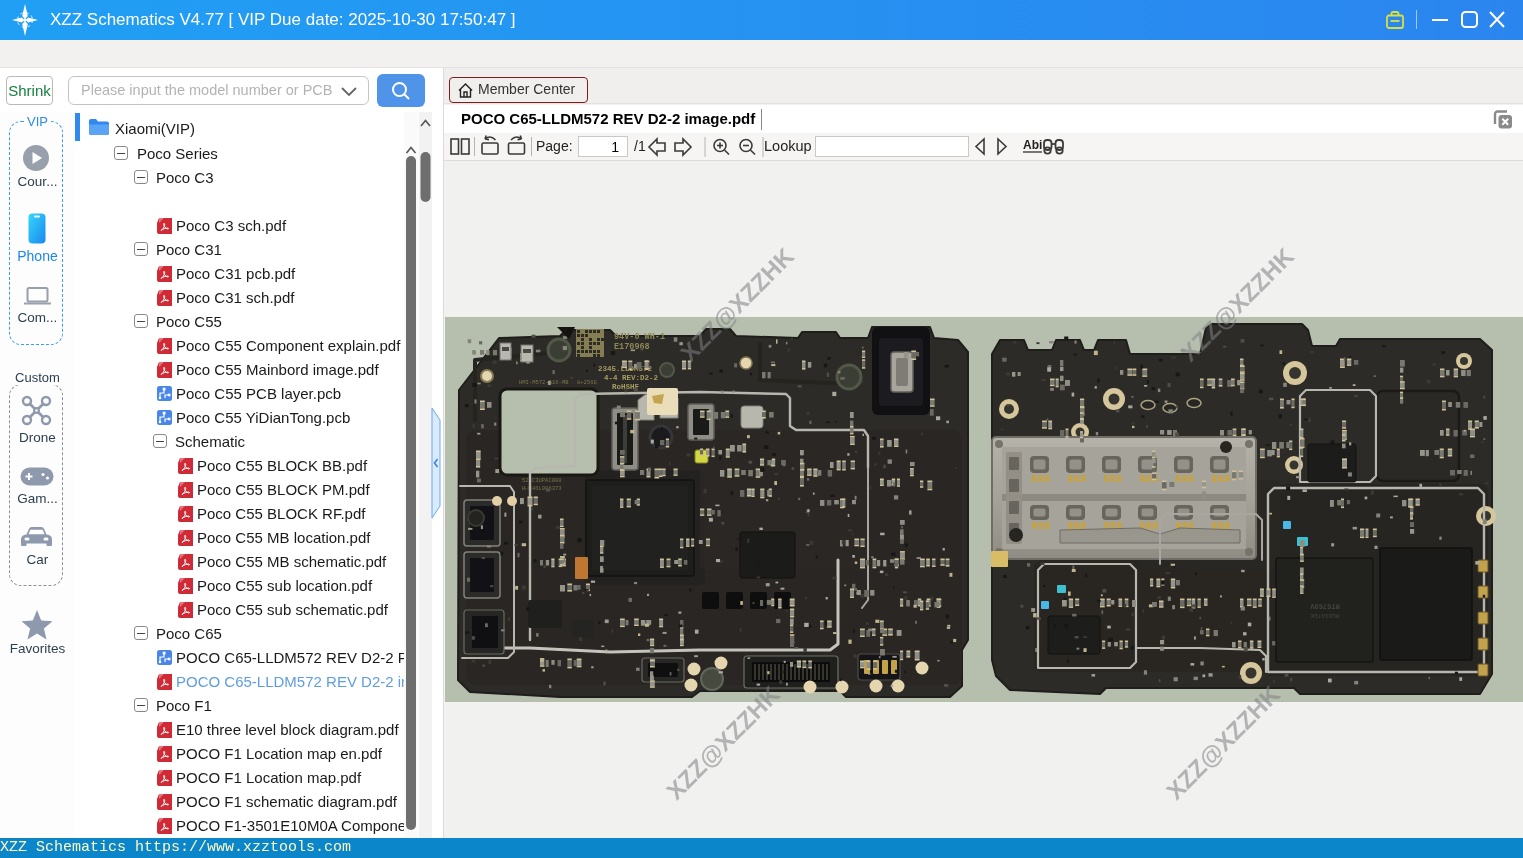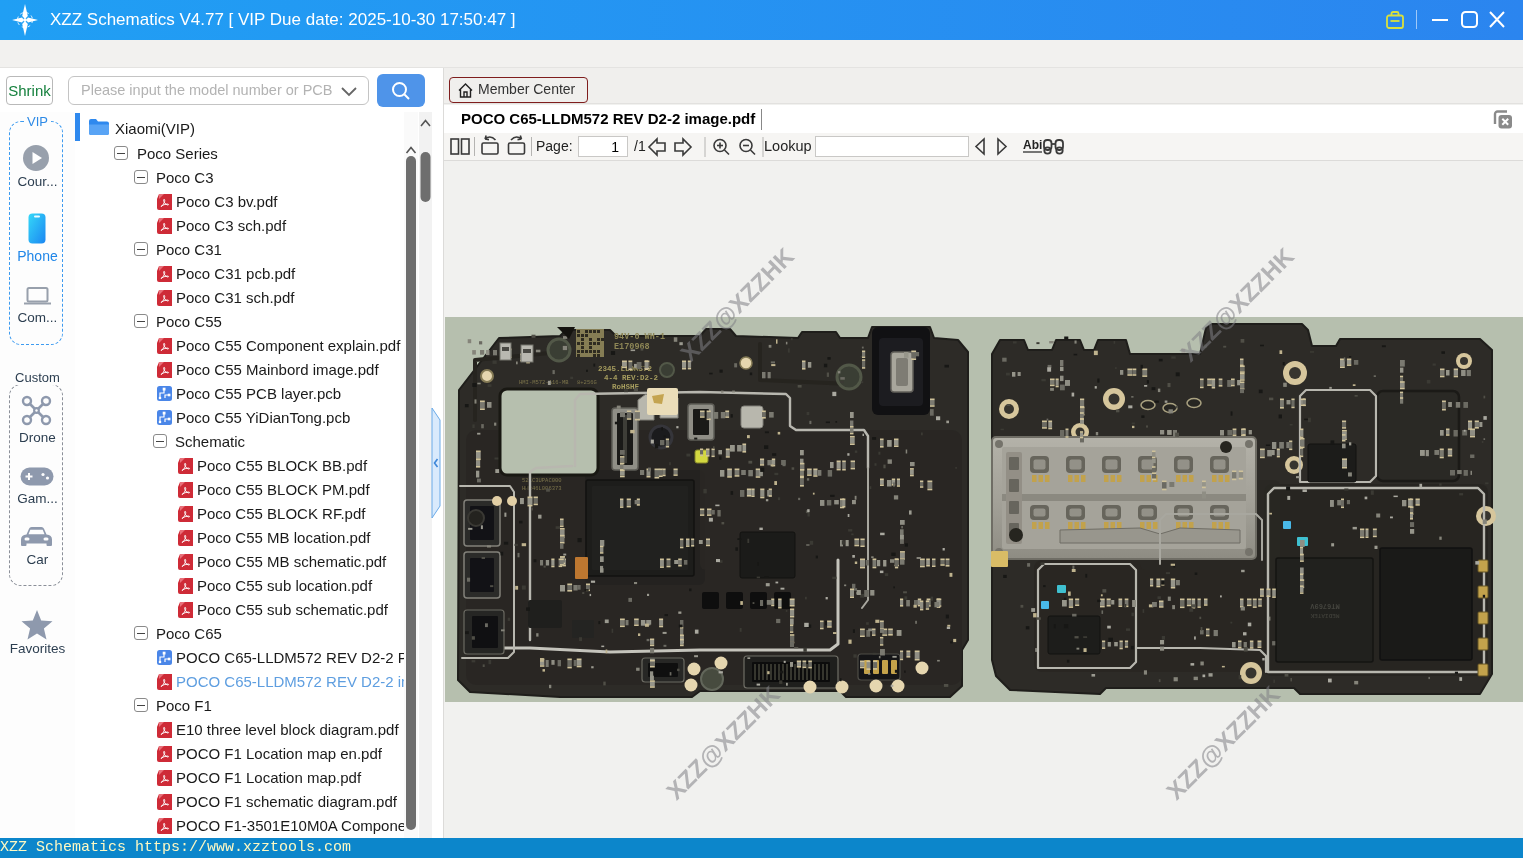--- a/index.html
+++ b/index.html
@@ -171,28 +171,20 @@
         </svg>
         <span style="position:absolute;left:40px">Xiaomi(VIP)</span>
       </div>
 <div class="trow" style="left:0;top:30px;width:332px">
         <div class="toggle" style="left:39px;top:4px"></div>
         <span style="position:absolute;left:62px">Poco Series</span>
       </div>
 <div class="trow" style="left:0;top:54px;width:332px">
         <div class="toggle" style="left:59px;top:4px"></div>
         <span style="position:absolute;left:81px">Poco C3</span>
-      </div>
-<div class="trow" style="left:0;top:78px;width:332px">
-        <svg class="ticon" style="left:82px;top:4px" width="15" height="16" viewBox="0 0 15 16">
-          <path d="M2 0 h13 v16 h-13 a2 2 0 0 1 -2 -2 v-9 Z" fill="#ce2b37"></path>
-          <path d="M2 0 L7 0 L2 5 Z" fill="#e8707a"></path>
-          <path d="M4.2 12.5 C5.2 12 7 9.6 7.6 7.6 C7.9 6.4 7.7 5.4 7.1 5.4 C6.3 5.4 6.5 7 7.5 8.6 C8.3 9.9 9.9 11 10.9 11 C11.7 11 11.8 10.2 10.8 10.1 C9.3 9.9 6.2 10.9 4.9 11.7 C4.1 12.2 3.8 12.7 4.2 12.5 Z" fill="none" stroke="#fff" stroke-width="1"></path>
-        </svg>
-        <span style="position:absolute;left:101px">Poco C3 bv.pdf</span>
       </div>
 <div class="trow" style="left:0;top:102px;width:332px">
         <svg class="ticon" style="left:82px;top:4px" width="15" height="16" viewBox="0 0 15 16">
           <path d="M2 0 h13 v16 h-13 a2 2 0 0 1 -2 -2 v-9 Z" fill="#ce2b37"></path>
           <path d="M2 0 L7 0 L2 5 Z" fill="#e8707a"></path>
           <path d="M4.2 12.5 C5.2 12 7 9.6 7.6 7.6 C7.9 6.4 7.7 5.4 7.1 5.4 C6.3 5.4 6.5 7 7.5 8.6 C8.3 9.9 9.9 11 10.9 11 C11.7 11 11.8 10.2 10.8 10.1 C9.3 9.9 6.2 10.9 4.9 11.7 C4.1 12.2 3.8 12.7 4.2 12.5 Z" fill="none" stroke="#fff" stroke-width="1"></path>
         </svg>
         <span style="position:absolute;left:101px">Poco C3 sch.pdf</span>
       </div>
 <div class="trow" style="left:0;top:126px;width:332px">

